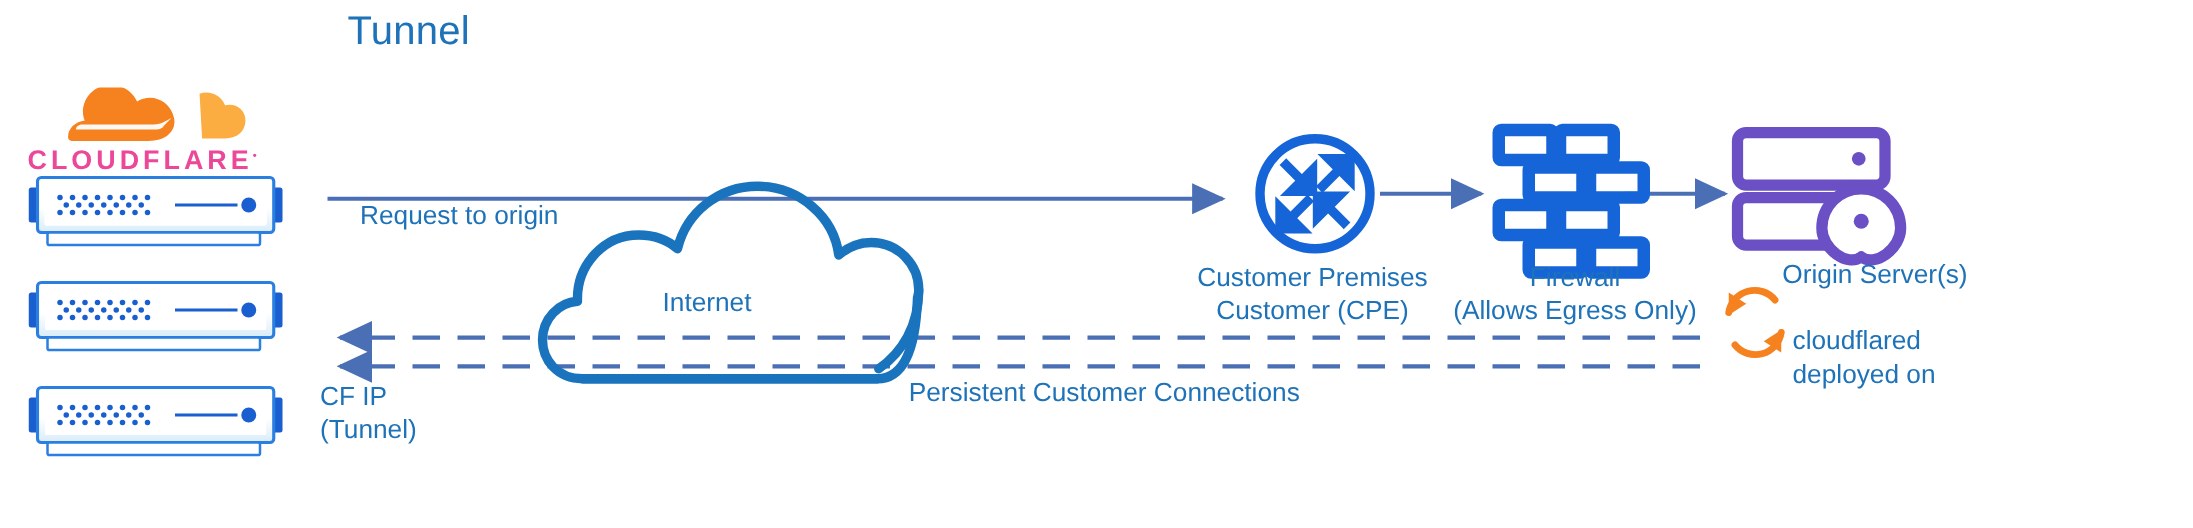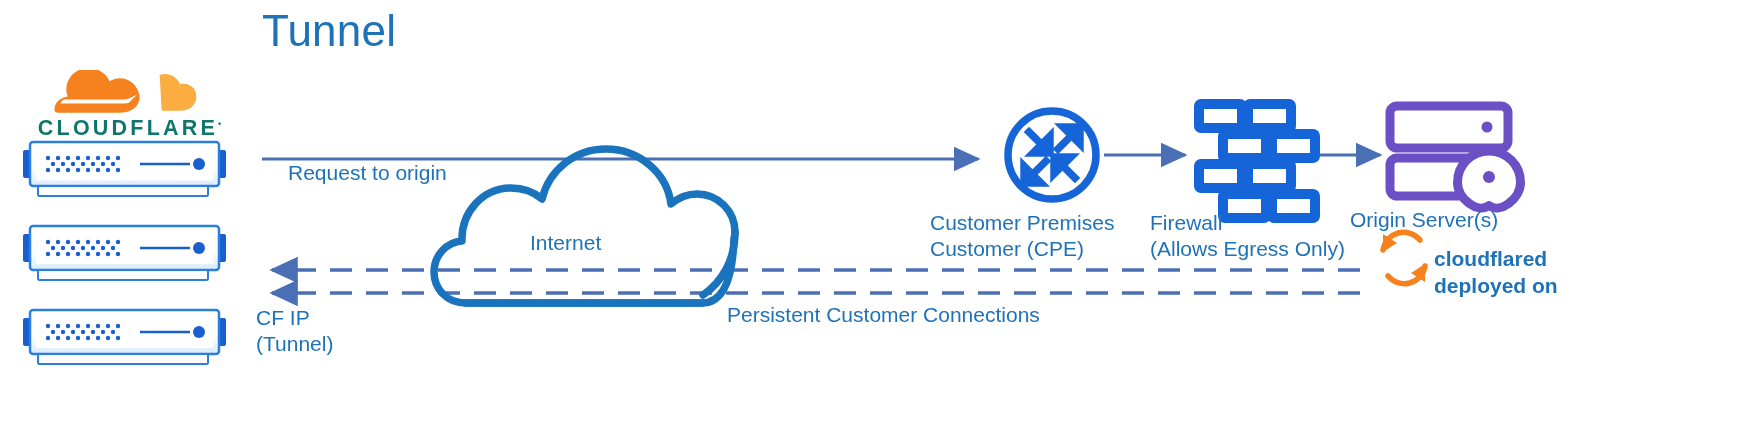--- a/index.html
+++ b/index.html
@@ -16,73 +16,73 @@
   #diagram {
     position: relative;
     width: 1754px;
     height: 422px;
     background: #ffffff;
   }
   .abs { position: absolute; }
 
   
   #title {
-    left: 262px;
+    left: 278px;
     top: 6px;
-    font-size: 44px;
+    font-size: 32px;
     color: #1e72b8;
     letter-spacing: 0.2px;
     white-space: nowrap;
   }
 
   
   #cf-brand {
     left: 22px;
     top: 70px;
     width: 215px;
     height: 78px;
   }
   #cf-wordmark {
     position: absolute;
     left: 0;
     top: 46px;
     width: 215px;
-    text-align: center;
+    text-align: left;
     font-size: 21.5px;
     font-weight: bold;
     letter-spacing: 3.2px;
-    color: #0f766e;
+    color: #ec4899;
     white-space: nowrap;
   }
   #cf-wordmark sup {
     font-size: 9px;
     vertical-align: super;
     letter-spacing: 0;
   }
 
   
   .device { width: 205px; height: 62px; }
 
   
   .lbl {
     color: #1e72b8;
     font-size: 21px;
     line-height: 26px;
     white-space: nowrap;
   }
-  .lbl.ctr { }
+  .lbl.ctr { text-align: center; }
 
   #lbl-request      { left: 288px;  top: 132px; margin-top: 28px; }
   #lbl-internet     { left: 530px;  top: 230px; }
   #lbl-cpe          { left: 930px;  top: 210px; width: 240px; }
   #lbl-firewall     { left: 1150px; top: 210px; width: 220px; }
   #lbl-origin       { left: 1350px; top: 207px; width: 300px; }
   #lbl-persistent   { left: 727px;  top: 302px; }
   #lbl-cfip         { left: 256px;  top: 305px; }
-  #lbl-cloudflared  { left: 1434px; top: 245px; line-height: 27px; font-weight: bold; }
+  #lbl-cloudflared  { left: 1434px; top: 259px; line-height: 27px; }
 
   
   #svg-lines, #svg-cloud, #svg-icons {
     position: absolute;
     left: 0; top: 0;
     width: 1754px;
     height: 422px;
     pointer-events: none;
   }
 </style>

